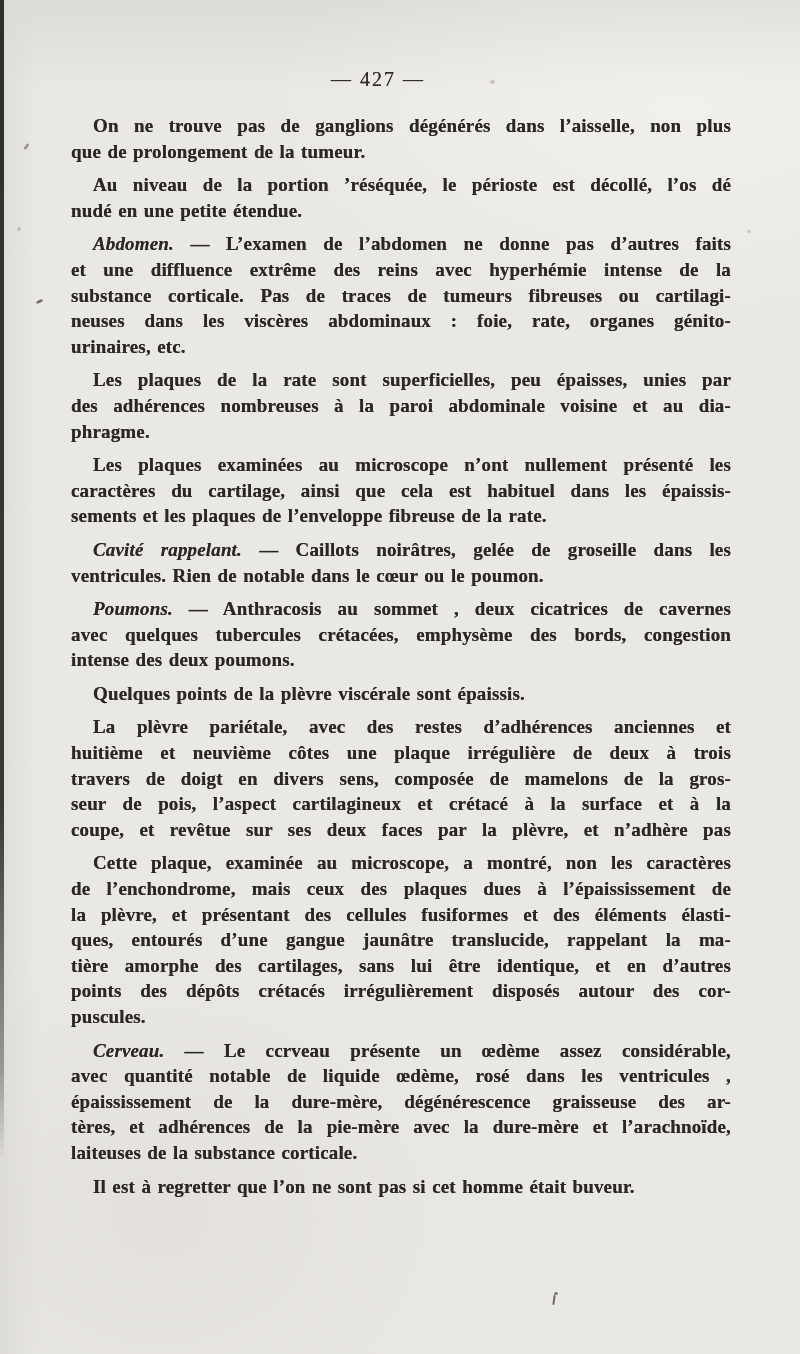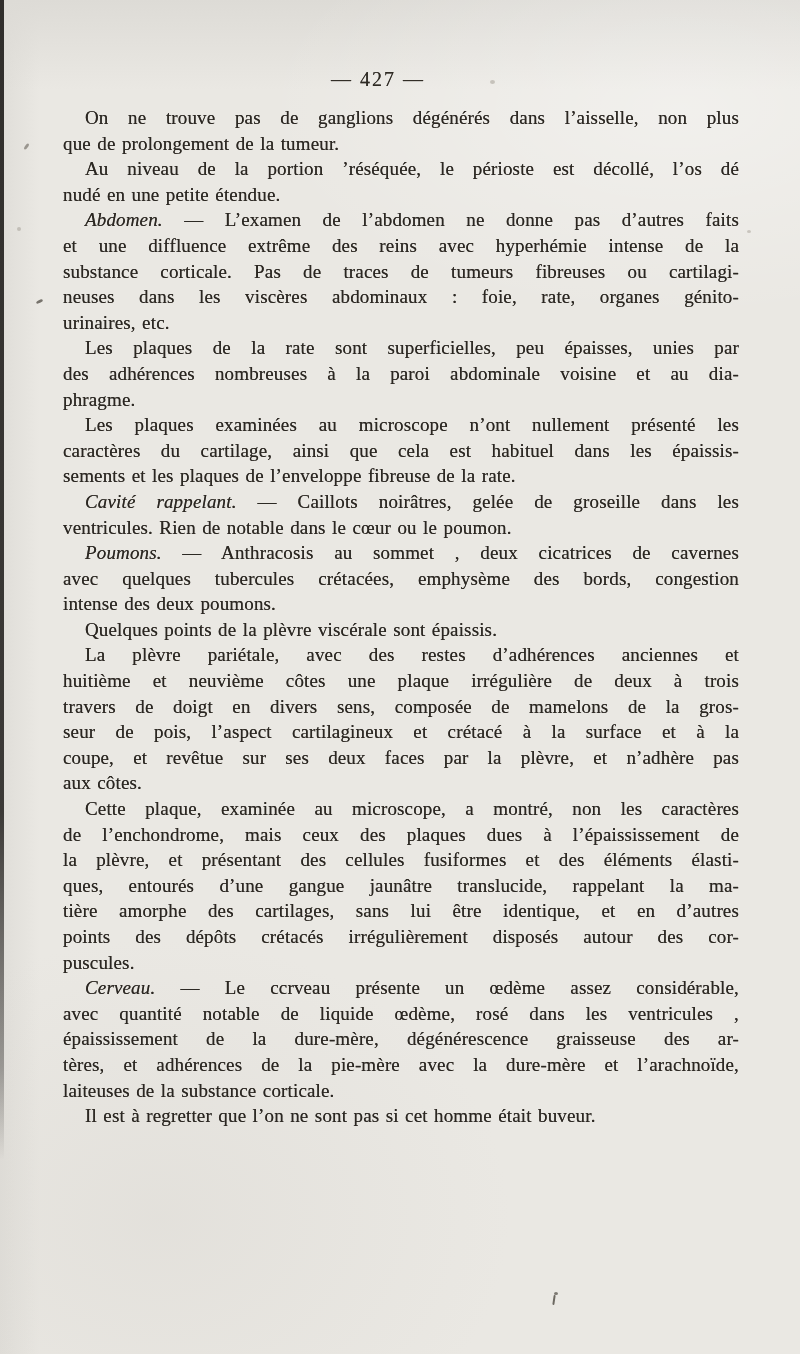--- a/index.html
+++ b/index.html
@@ -34,21 +34,21 @@
     color:#2e2a24;
     text-shadow:0 0 0.6px rgba(46,42,36,0.7);
   }
   .text-block{
     position:absolute;left:63px;top:105px;width:676px;
     font-size:19px;color:#2b2722;
     text-shadow:0 0 0.6px rgba(43,39,34,0.75);
     letter-spacing:0.15px;
     word-spacing:1.5px;
   }
-  .para{margin:0;padding:0;}
+  .para{margin:8px;padding:0;font-weight:bold;}
   .line{
     height:25.6px;line-height:25.6px;
     text-align:justify;
     text-align-last:justify;
     white-space:nowrap;
     overflow:visible;
   }
   .line.last{text-align-last:left;white-space:normal;}
   .line.first{text-indent:22px;}
   .line i{font-style:italic;}
@@ -105,21 +105,20 @@
       </div>
       <div class="para">
         <div class="line first last">Quelques points de la plèvre viscérale sont épaissis.</div>
       </div>
       <div class="para">
         <div class="line first">La plèvre pariétale, avec des restes d’adhérences anciennes et</div>
         <div class="line">huitième et neuvième côtes une plaque irrégulière de deux à trois</div>
         <div class="line">travers de doigt en divers sens, composée de mamelons de la gros-</div>
         <div class="line">seur de pois, l’aspect cartilagineux et crétacé à la surface et à la</div>
         <div class="line">coupe, et revêtue sur ses deux faces par la plèvre, et n’adhère pas</div>
-        <div class="line last">aux côtes.</div>
       </div>
       <div class="para">
         <div class="line first">Cette plaque, examinée au microscope, a montré, non les caractères</div>
         <div class="line">de l’enchondrome, mais ceux des plaques dues à l’épaississement de</div>
         <div class="line">la plèvre, et présentant des cellules fusiformes et des éléments élasti-</div>
         <div class="line">ques, entourés d’une gangue jaunâtre translucide, rappelant la ma-</div>
         <div class="line">tière amorphe des cartilages, sans lui être identique, et en d’autres</div>
         <div class="line">points des dépôts crétacés irrégulièrement disposés autour des cor-</div>
         <div class="line last">puscules.</div>
       </div>

